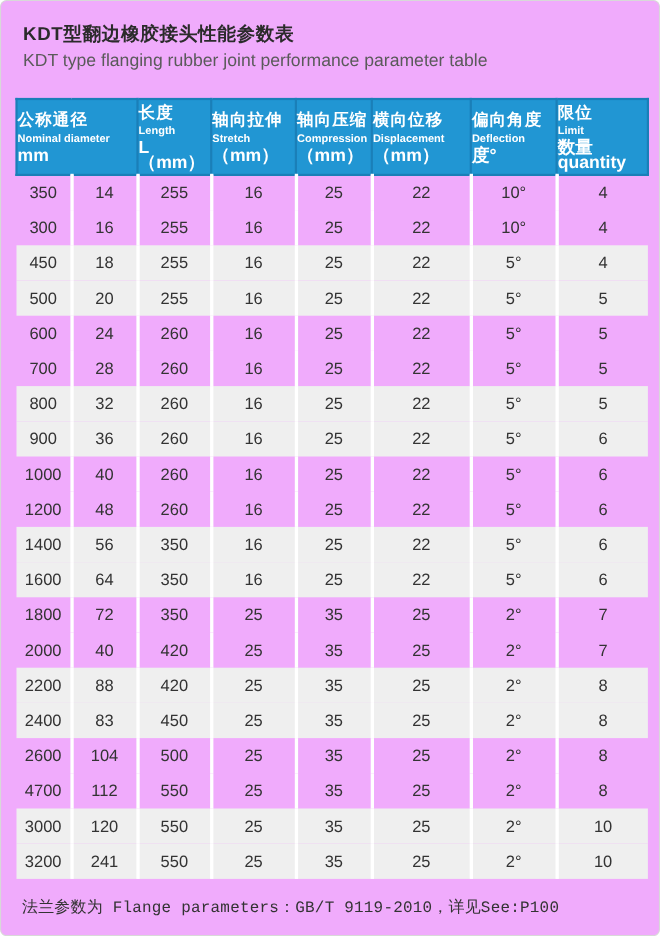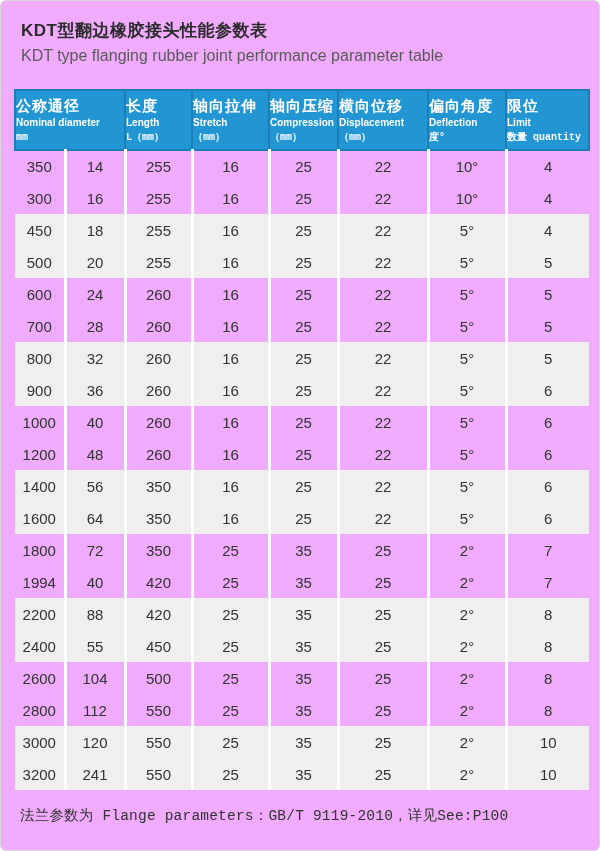--- a/index.html
+++ b/index.html
@@ -63,24 +63,23 @@
     letter-spacing: 1px;
   }
   .h-en {
     color: #ffffff;
     font-size: 10px;
     font-weight: bold;
     line-height: 16px;
   }
   .h-unit {
     color: #ffffff;
-    font-size: 10px;
+    font-size: 16px;
     font-weight: bold;
     line-height: 14px;
-    font-family: Liberation Mono, monospace;
   }
   tbody td {
     height: 32px;
     text-align: center;
     vertical-align: middle;
     font-size: 15px;
     color: var(--cell-text);
     border-left: 3px solid #ffffff;
   }
   tbody td:first-child { border-left: none; }
@@ -279,61 +278,61 @@
             <td>1800</td>
             <td>72</td>
             <td>350</td>
             <td>25</td>
             <td>35</td>
             <td>25</td>
             <td>2°</td>
             <td>7</td>
           </tr>
           <tr>
-            <td>1994</td>
+            <td>2000</td>
             <td>40</td>
             <td>420</td>
             <td>25</td>
             <td>35</td>
             <td>25</td>
             <td>2°</td>
             <td>7</td>
           </tr>
           <tr class="stripe">
             <td>2200</td>
             <td>88</td>
             <td>420</td>
             <td>25</td>
             <td>35</td>
             <td>25</td>
             <td>2°</td>
             <td>8</td>
           </tr>
           <tr class="stripe">
             <td>2400</td>
-            <td>55</td>
+            <td>83</td>
             <td>450</td>
             <td>25</td>
             <td>35</td>
             <td>25</td>
             <td>2°</td>
             <td>8</td>
           </tr>
           <tr>
             <td>2600</td>
             <td>104</td>
             <td>500</td>
             <td>25</td>
             <td>35</td>
             <td>25</td>
             <td>2°</td>
             <td>8</td>
           </tr>
           <tr>
-            <td>2800</td>
+            <td>4700</td>
             <td>112</td>
             <td>550</td>
             <td>25</td>
             <td>35</td>
             <td>25</td>
             <td>2°</td>
             <td>8</td>
           </tr>
           <tr class="stripe">
             <td>3000</td>

